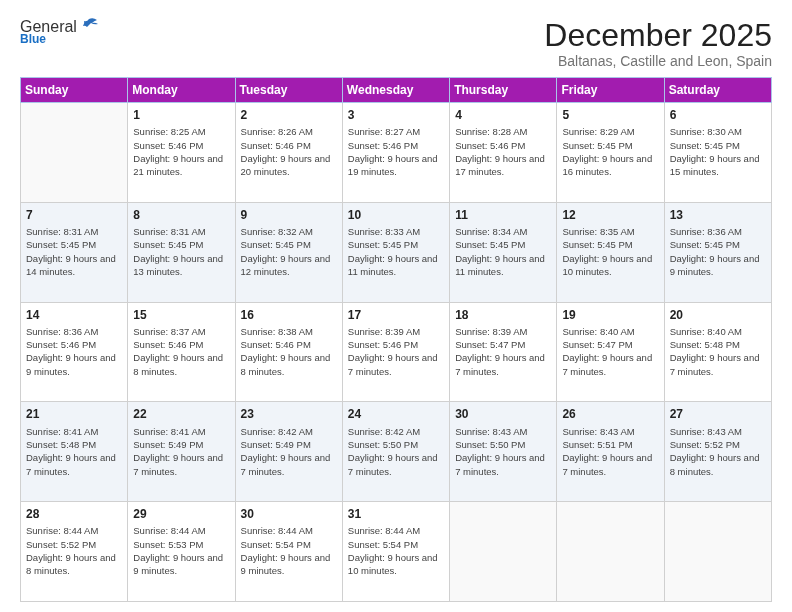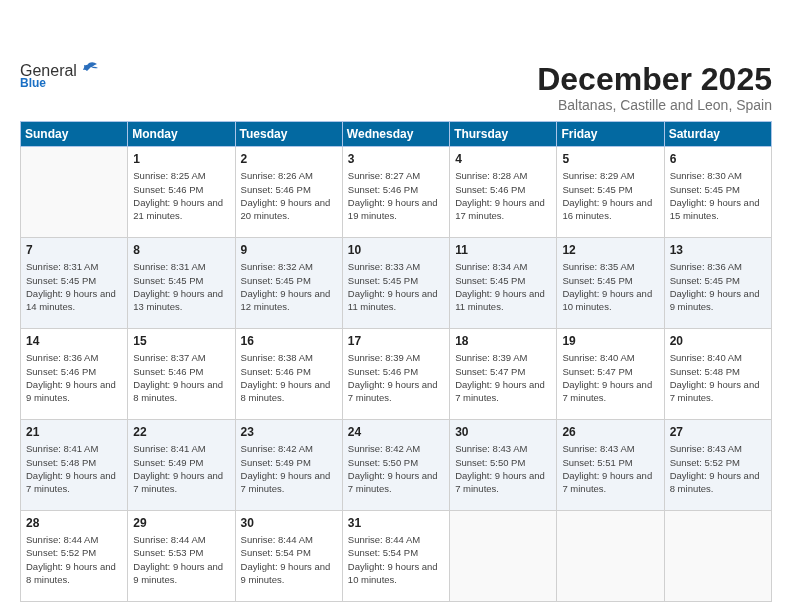--- a/index.html
+++ b/index.html
@@ -15,50 +15,49 @@
       height: 612px;
       padding: 18px 20px 10px 20px;
       display: flex;
       flex-direction: column;
     }
     .header {
       display: flex;
       justify-content: space-between;
       align-items: flex-start;
       margin-bottom: 8px;
-      margin-top: 44px;
     }
     .logo {
       display: flex;
       flex-direction: column;
       align-items: flex-start;
     }
     .logo-general { color: #333; }
     .logo-blue { color: #1a6fc4; }
     .title-block {
       text-align: right;
     }
     .month-title {
       font-size: 32px;
-      font-weight: bold;
+      font-weight: normal;
       color: #222;
       line-height: 1.1;
     }
     .subtitle {
       font-size: 14px;
       color: #737373;
     }
     .calendar {
       flex: 1;
       border-collapse: collapse;
       width: 100%;
       table-layout: fixed;
     }
     .calendar th {
-      background: #0369a1;
+      background: #a21caf;
       color: #fff;
       font-size: 12px;
       font-weight: bold;
       padding: 5px 4px;
       text-align: left;
       border: 1px solid #aac4e8;
     }
     .calendar td {
       border: 1px solid #d0d0d0;
       vertical-align: top;

